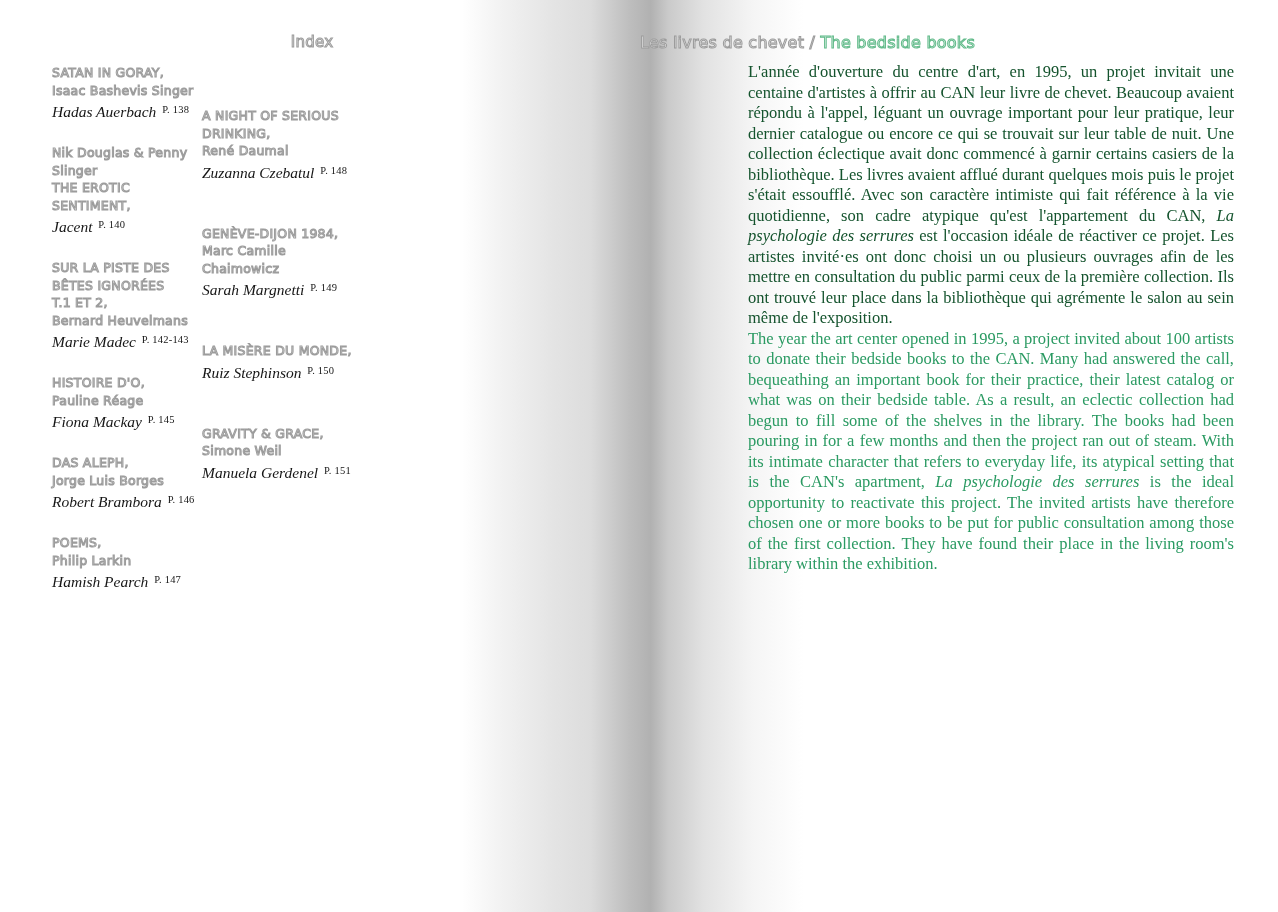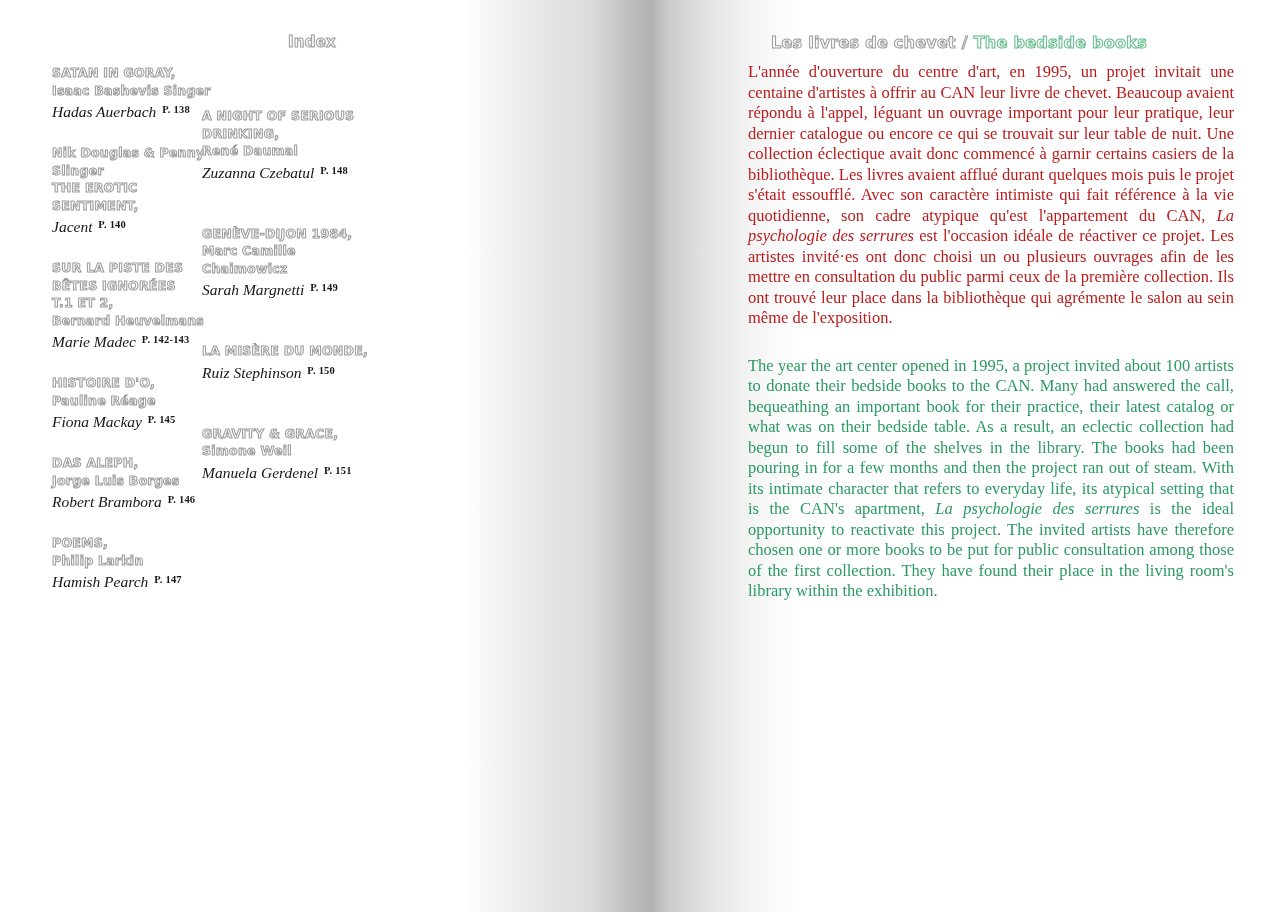--- a/index.html
+++ b/index.html
@@ -26,21 +26,21 @@
       rgba(85,85,85,0.46) 53%,
       rgba(95,95,95,0.33) 58%,
       rgba(110,110,110,0.20) 68%,
       rgba(130,130,130,0.08) 82%,
       rgba(255,255,255,0.00) 96%);
   }
 
   
   .outline {
     font-family: "DejaVu Sans", sans-serif;
-    font-weight: bold;
+    font-weight: normal;
     color: #a6a6a6;                     
     -webkit-text-fill-color: #ffffff;
     -webkit-text-stroke: 1.05px #9c9c9c;
     letter-spacing: 0.25px;
   }
   .outline.green-o { -webkit-text-stroke-color: #63bb8b; color: #8fcbaa; }
 
   .index-title {
     position: absolute;
     left: 0; top: 33px; width: 624px;
@@ -66,45 +66,44 @@
     font-family: "Liberation Serif", serif;
     font-style: italic;
     font-size: 15.5px;
     line-height: 19px;
     color: #161616;
     margin-top: 1px;
     white-space: nowrap;
   }
   .pageref {
     font-style: normal;
-    font-weight: bold;
+    font-weight: normal;
     font-size: 10.5px;
     letter-spacing: 0.2px;
     vertical-align: 4px;
     margin-left: 2px;
   }
 
   .right-header {
     position: absolute;
     left: 640px; top: 33px; width: 638px;
-    text-align: center;
     font-size: 16px;
   }
 
   .right-text {
     position: absolute;
     left: 748px; top: 62px; width: 486px;
     font-size: 16.5px;
     line-height: 20.5px;
     text-align: justify;
     hyphens: auto;
     -webkit-hyphens: auto;
   }
   .para { margin: 0; }
-  .para-fr { color: #b91c1c; margin-bottom: 27px; }
+  .para-fr { color: #14532d; }
   .para-en { color: #2a9a62; }
   .it { font-style: italic; }
 </style>
 </head>
 <body>
 
 <div class="spread">
 
   <div class="gutter"></div>
 

